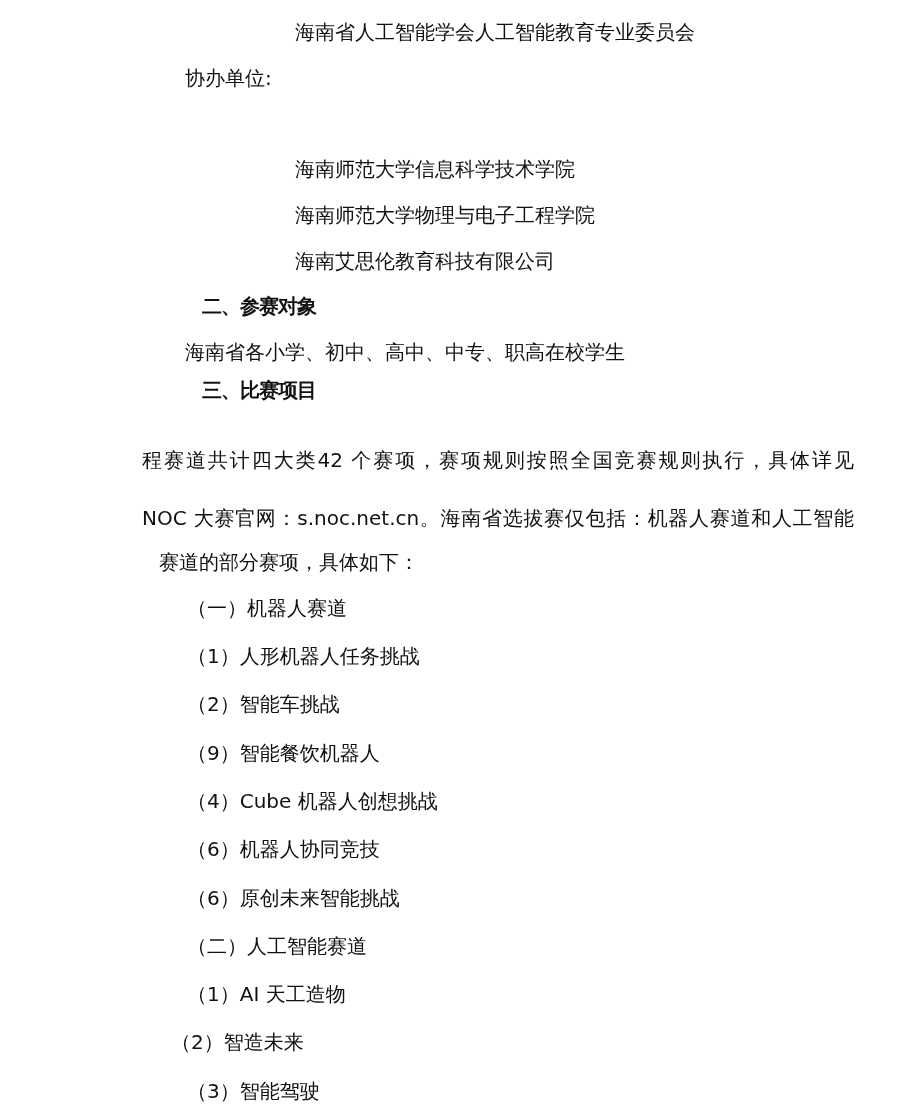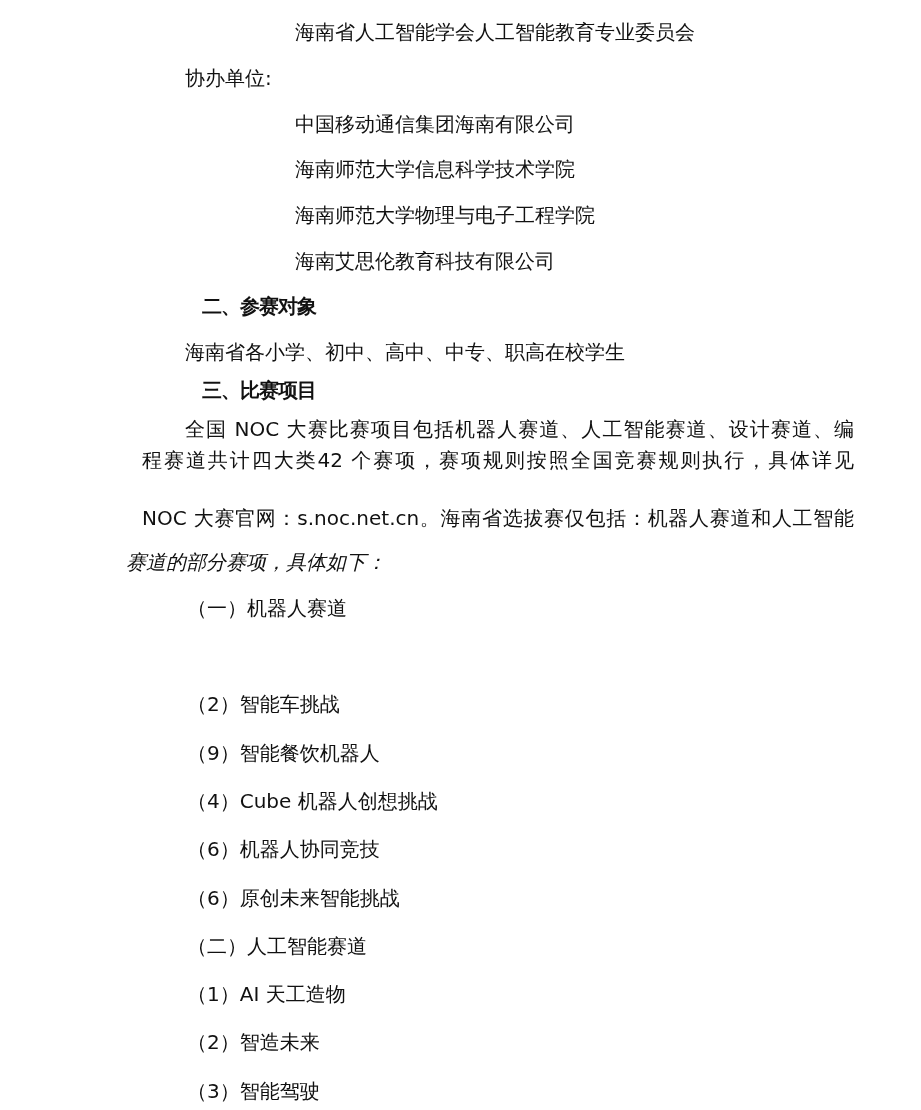--- a/index.html
+++ b/index.html
@@ -44,40 +44,39 @@
   </style>
 </head>
 <body>
 
 <div class="page">
 
   <div class="line" style="left:260px; top:20px;">海南省人工智能学会人工智能教育专业委员会</div>
 
   <div class="line" style="left:150px; top:66px;">协办单位:</div>
 
-  <div class="line" style="left:260px; top:112px;">中国移动通信集团海南有限公司</div>
   <div class="line" style="left:260px; top:157px;">海南师范大学信息科学技术学院</div>
   <div class="line" style="left:260px; top:249px;">海南艾思伦教育科技有限公司</div>
   <div class="line" style="left:260px; top:203px;">海南师范大学物理与电子工程学院</div>
 
   <div class="line bold" style="left:167px; top:294px;">二、参赛对象</div>
   <div class="line" style="left:150px; top:340px;">海南省各小学、初中、高中、中专、职高在校学生</div>
 
   <div class="line bold" style="left:167px; top:378px;">三、比赛项目</div>
 
-  <div class="line justify" style="top:417px; left:150px; width:669px;">全国 NOC 大赛比赛项目包括机器人赛道、人工智能赛道、设计赛道、编</div>
   <div class="line justify" style="top:448px;">程赛道共计四大类42 个赛项，赛项规则按照全国竞赛规则执行，具体详见</div>
   <div class="line justify" style="top:506px;">NOC 大赛官网：s.noc.net.cn。海南省选拔赛仅包括：机器人赛道和人工智能</div>
-  <div class="line" style="left:91px; top:550px;font-style:italic;">赛道的部分赛项，具体如下：</div>
+  <div class="line" style="left:124px; top:550px;">赛道的部分赛项，具体如下：</div>
 
   <div class="line" style="left:152px; top:596px;">（一）机器人赛道</div>
+  <div class="line" style="left:152px; top:644px;">（1）人形机器人任务挑战</div>
   <div class="line" style="left:152px; top:692px;">（2）智能车挑战</div>
   <div class="line" style="left:152px; top:741px;">（9）智能餐饮机器人</div>
   <div class="line" style="left:152px; top:789px;">（4）Cube 机器人创想挑战</div>
   <div class="line" style="left:152px; top:837px;">（6）机器人协同竞技</div>
   <div class="line" style="left:152px; top:886px;">（6）原创未来智能挑战</div>
 
   <div class="line" style="left:152px; top:934px;">（二）人工智能赛道</div>
   <div class="line" style="left:152px; top:982px;">（1）AI 天工造物</div>
-  <div class="line" style="left:152px; top:1030px;">（2）智造未来</div>
+  <div class="line" style="left:136px; top:1030px;">（2）智造未来</div>
   <div class="line" style="left:152px; top:1079px;">（3）智能驾驶</div>
 
 </div>
 
 </body></html>

